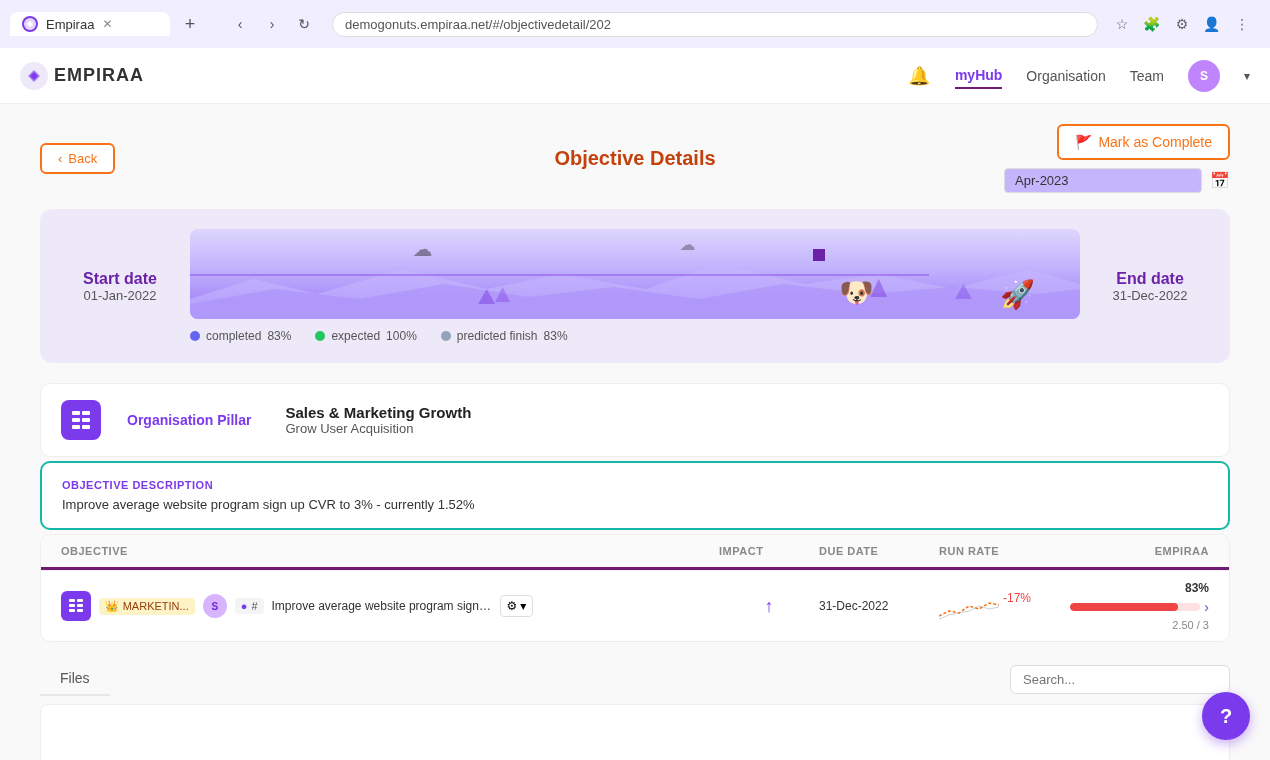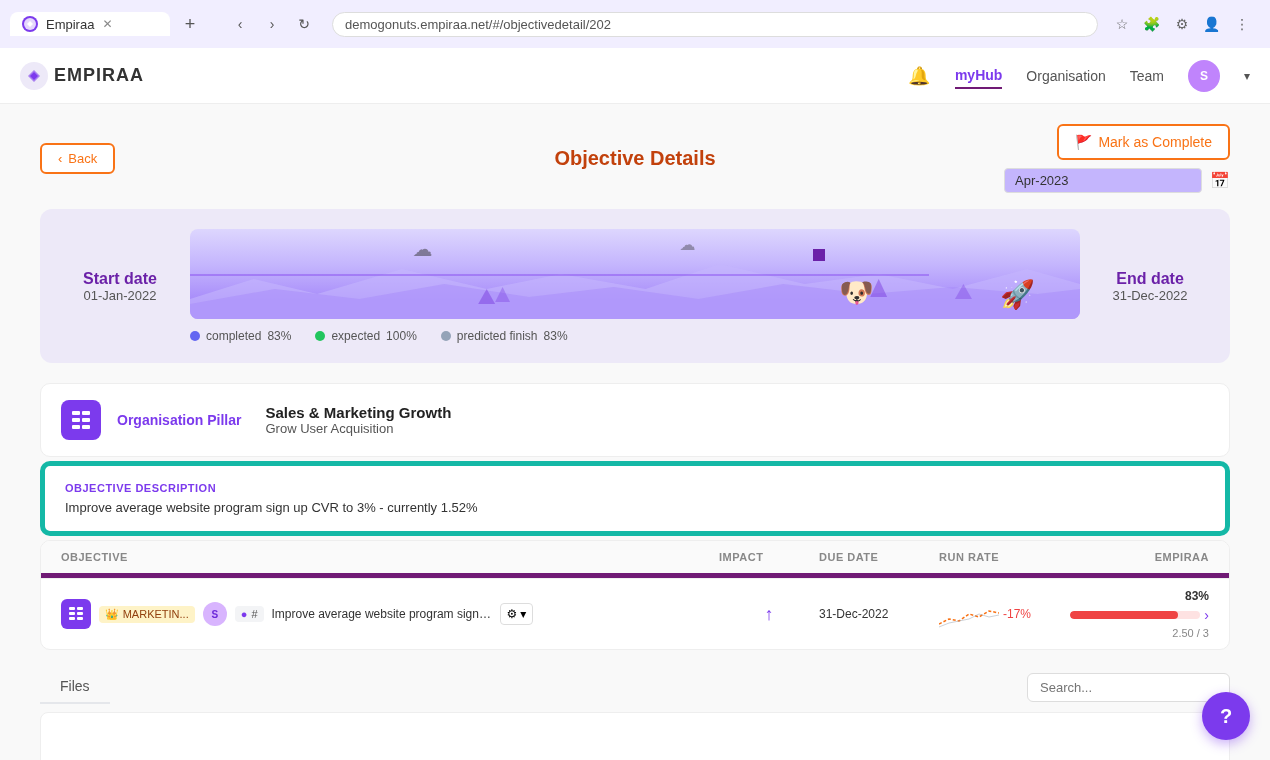--- a/index.html
+++ b/index.html
@@ -48,61 +48,61 @@
     .rocket-icon { position: absolute; bottom: 8px; right: 5%; font-size: 28px; }
     .end-date-block { text-align: center; min-width: 100px; }
     .progress-legend { display: flex; align-items: center; gap: 24px; margin-top: 10px; font-size: 12px; color: #555; }
     .legend-item { display: flex; align-items: center; gap: 6px; }
     .legend-dot { width: 10px; height: 10px; border-radius: 50%; }
     .legend-dot.completed { background: #6366f1; }
     .legend-dot.expected { background: #22c55e; }
     .legend-dot.predicted { background: #94a3b8; }
 
     
-    .pillar-section { background: white; border-radius: 10px; padding: 16px 20px; margin-bottom: 4px; display: flex; align-items: center; gap: 16px; border: 1px solid #eee; }
+    .pillar-section { background: white; border-radius: 10px; padding: 16px 20px; margin-bottom: 4px; display: flex; align-items: center; gap: 26px; border: 1px solid #eee; }
     .pillar-icon { width: 40px; height: 40px; background: #7c3aed; border-radius: 8px; display: flex; align-items: center; justify-content: center; color: white; font-size: 18px; }
     .pillar-label { color: #7c3aed; font-weight: 600; font-size: 14px; margin-right: 8px; }
     .pillar-name { font-weight: 700; font-size: 15px; color: #222; }
     .pillar-sub { color: #555; font-size: 13px; }
 
     
-    .obj-description { background: white; border-radius: 10px; padding: 16px 20px; margin-bottom: 4px; border: 5px solid #14b8a6; }
+    .obj-description { background: white; border-radius: 10px; padding: 16px 20px; margin-bottom: 4px; border: 2px solid #14b8a6; }
     .obj-desc-label { font-size: 11px; font-weight: 600; color: #7c3aed; letter-spacing: 0.5px; margin-bottom: 6px; }
     .obj-desc-text { font-size: 13px; color: #333; }
 
     
     .obj-table { background: white; border-radius: 10px; border: 1px solid #eee; overflow: hidden; margin-bottom: 20px; }
-    .obj-table-header { display: grid; grid-template-columns: 1fr 100px 120px 120px 150px; padding: 10px 20px; background: #fafafa; border-bottom: 5px solid #701a75; font-size: 11px; font-weight: 700; color: #888; letter-spacing: 0.5px; }
+    .obj-table-header { display: grid; grid-template-columns: 1fr 100px 120px 120px 150px; padding: 10px 20px; background: #fafafa; border-bottom: 3px solid #701a75; font-size: 11px; font-weight: 700; color: #888; letter-spacing: 0.5px; }
     .obj-table-row { display: grid; grid-template-columns: 1fr 100px 120px 120px 150px; padding: 10px 20px; align-items: center; border-top: 1px solid #f0f0f0; }
     .obj-row-left { display: flex; align-items: center; gap: 8px; }
     .obj-row-icon { width: 30px; height: 30px; background: #7c3aed; border-radius: 6px; display: flex; align-items: center; justify-content: center; color: white; font-size: 12px; }
     .marketing-badge { background: #fef3c7; color: #92400e; border-radius: 4px; padding: 2px 6px; font-size: 11px; display: flex; align-items: center; gap: 4px; }
     .crown-icon { font-size: 11px; }
     .avatar-sm { width: 24px; height: 24px; border-radius: 50%; background: #c084fc; overflow: hidden; display: flex; align-items: center; justify-content: center; }
     .hash-badge { background: #f3f4f6; border-radius: 4px; padding: 2px 6px; font-size: 11px; color: #555; display: flex; align-items: center; gap: 4px; }
     .obj-name { font-size: 12px; color: #333; max-width: 220px; overflow: hidden; text-overflow: ellipsis; white-space: nowrap; }
     .gear-btn { background: white; border: 1px solid #ddd; border-radius: 4px; padding: 3px 6px; font-size: 12px; cursor: pointer; display: flex; align-items: center; gap: 3px; }
     .impact-up { color: #7c3aed; font-size: 18px; }
     .due-date { font-size: 12px; color: #333; }
-    .run-rate-cell { display: flex; align-items: center; gap: 4px; }
+    .run-rate-cell { display: flex; align-items: flex-start; gap: 4px; }
     .run-rate-mini { width: 60px; height: 30px; }
     .run-rate-value { font-size: 12px; color: #ef4444; }
     .progress-cell { display: flex; flex-direction: column; align-items: flex-end; gap: 4px; }
     .progress-pct { font-size: 12px; font-weight: 700; color: #333; }
     .progress-bar-outer { width: 130px; height: 8px; background: #fee2e2; border-radius: 4px; overflow: hidden; }
     .progress-bar-inner { height: 100%; background: #ef4444; border-radius: 4px; }
     .progress-count { font-size: 11px; color: #888; }
     .progress-arrow { color: #7c3aed; font-size: 14px; }
 
     
     .tabs-section { margin-bottom: 0; }
     .tabs-bar { display: flex; align-items: center; gap: 0; border-bottom: 2px solid #e5e7eb; margin-bottom: 0; }
     .tab-item { padding: 8px 20px; font-size: 14px; cursor: pointer; color: #555; }
     .tab-item.active { color: #7c3aed; border-bottom: 3px solid #7c3aed; font-weight: 600; margin-bottom: -2px; }
-    .search-input { border: 1px solid #ddd; border-radius: 6px; padding: 6px 12px; font-size: 13px; width: 203px; color: #404040; outline: none; }
+    .search-input { border: 1px solid #ddd; border-radius: 6px; padding: 6px 12px; font-size: 13px; width: 220px; color: #404040; outline: none; }
 
     
     .message-area { background: white; border: 1px solid #eee; border-radius: 8px; min-height: 80px; margin-top: 8px; }
 
     
     .help-btn { position: fixed; bottom: 20px; right: 20px; width: 48px; height: 48px; background: #7c3aed; border-radius: 50%; display: flex; align-items: center; justify-content: center; color: white; font-size: 20px; font-weight: 700; cursor: pointer; box-shadow: 0 4px 12px rgba(124,58,237,0.4); }
     .page-header-wrapper { position: relative; display: flex; align-items: center; justify-content: space-between; margin-bottom: 16px; }
   </style>
 </head>
 <body>

